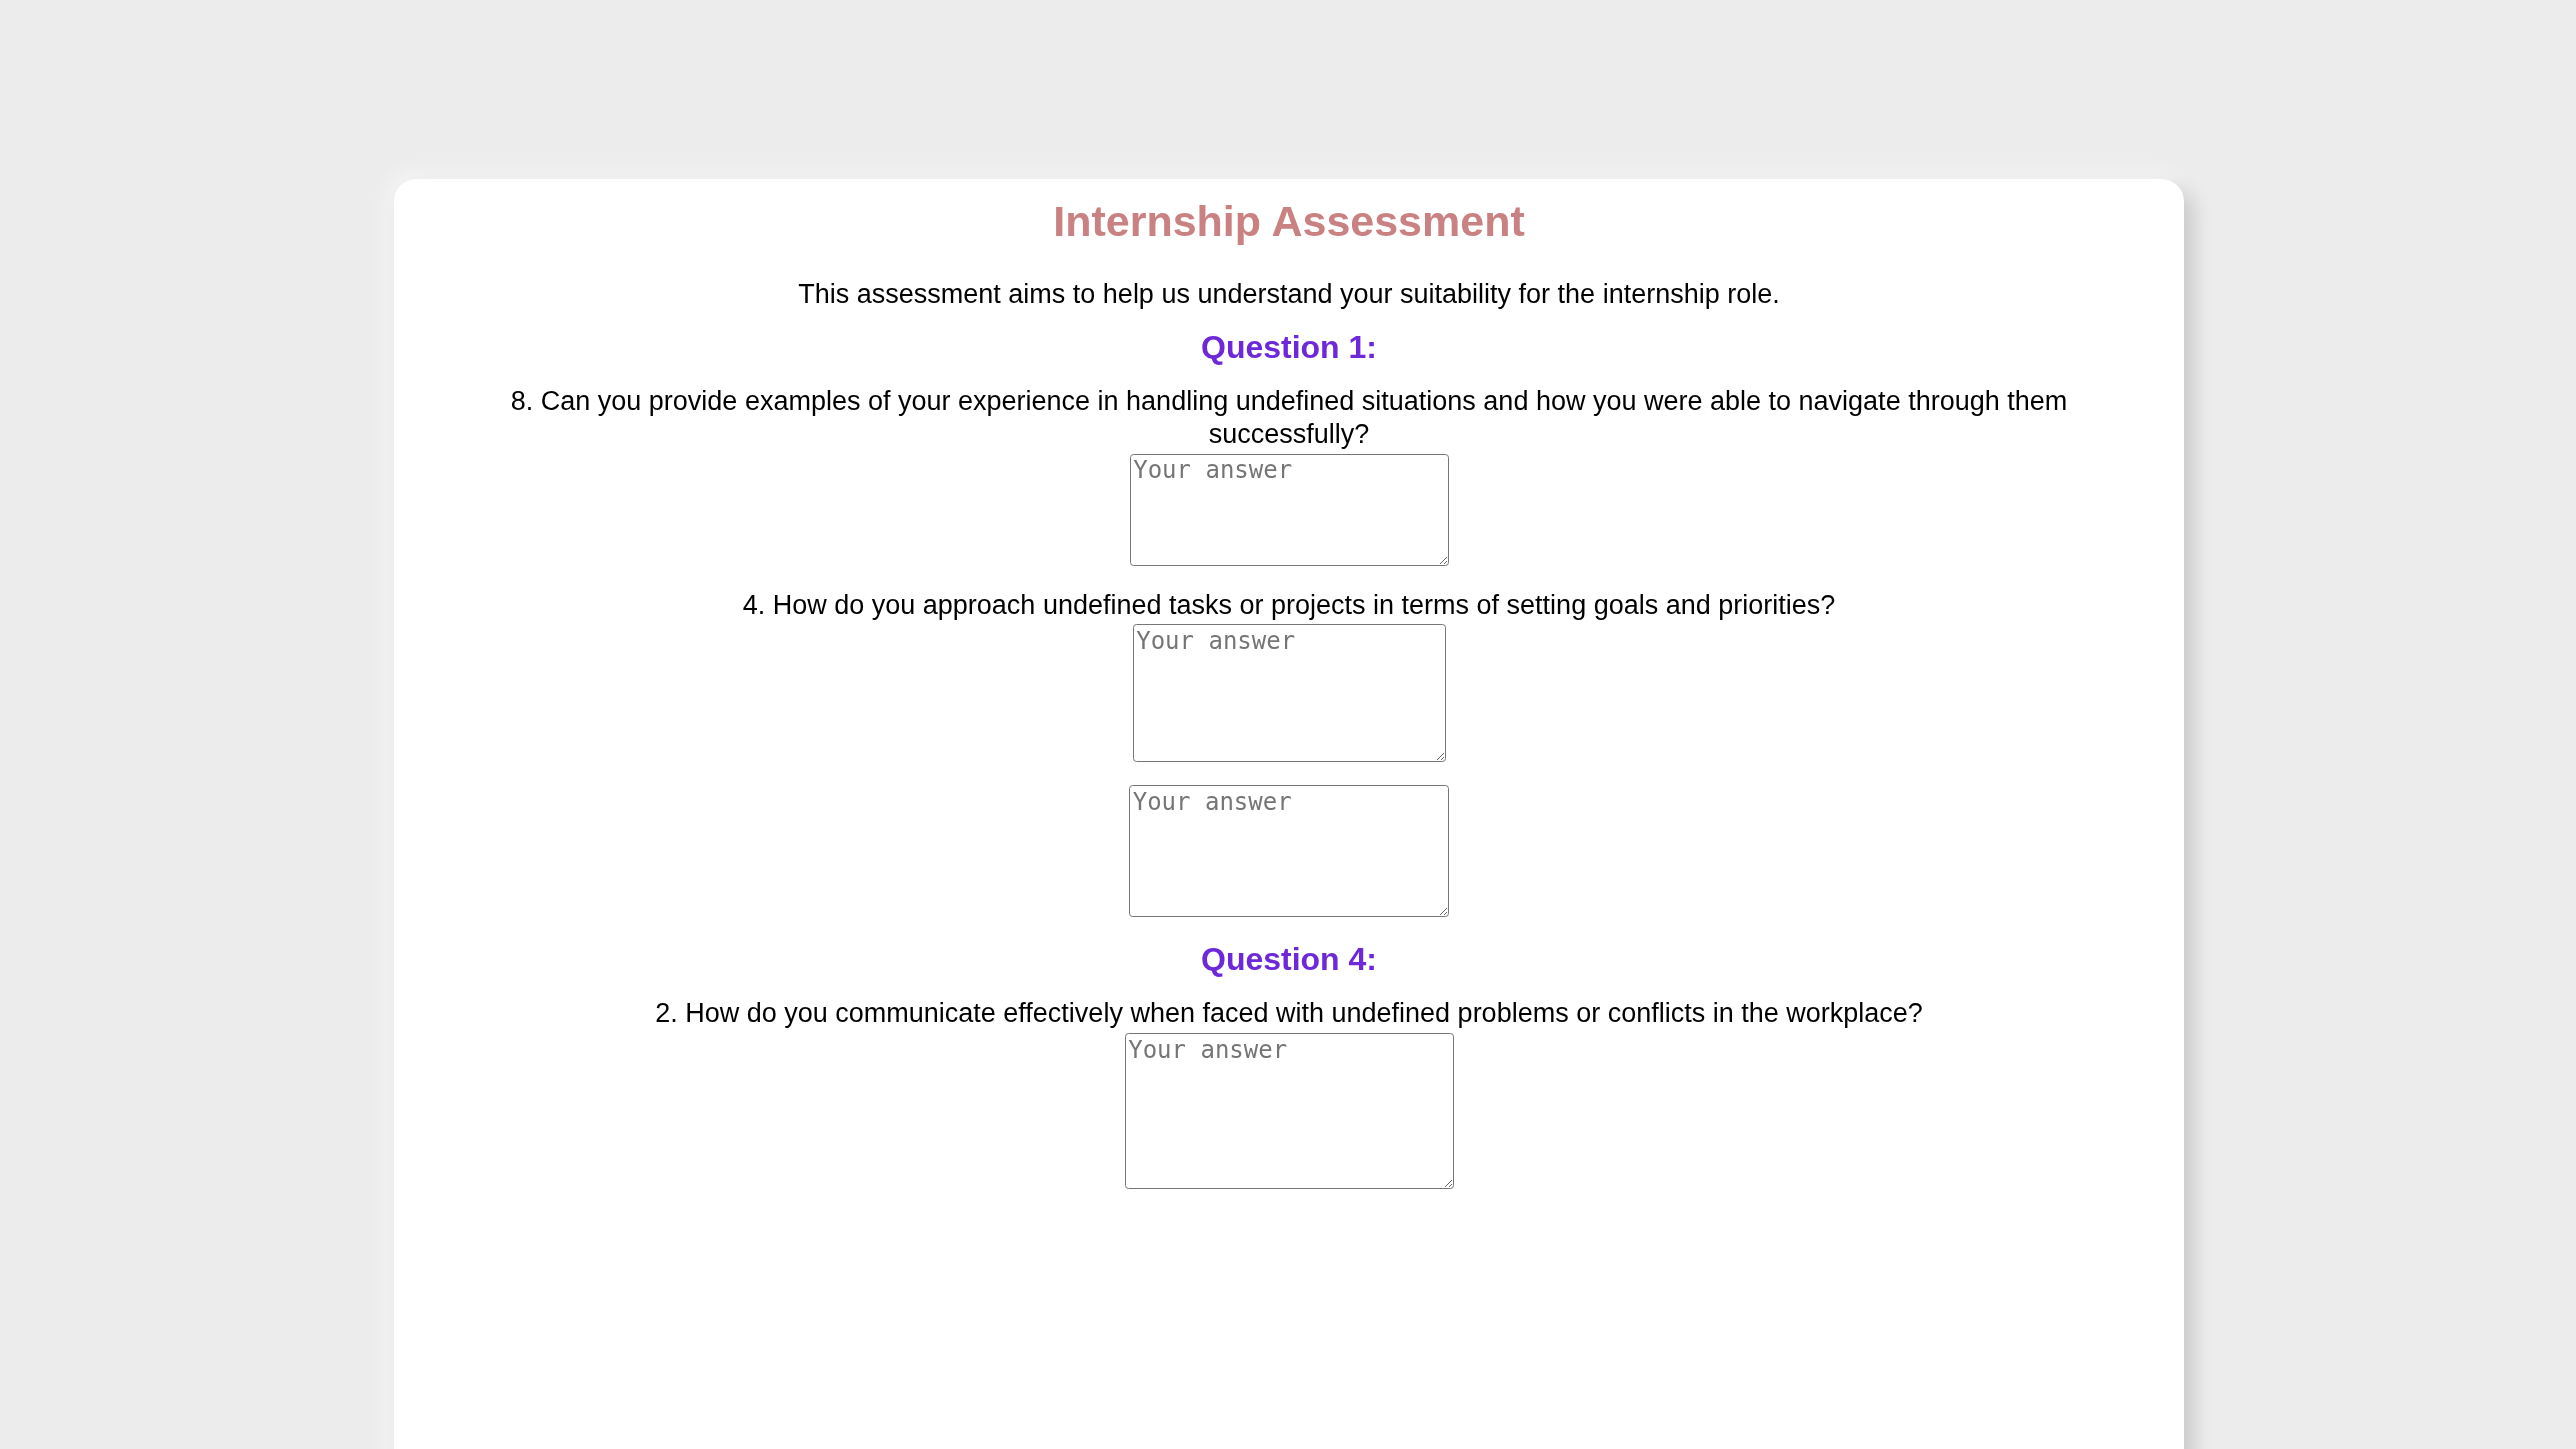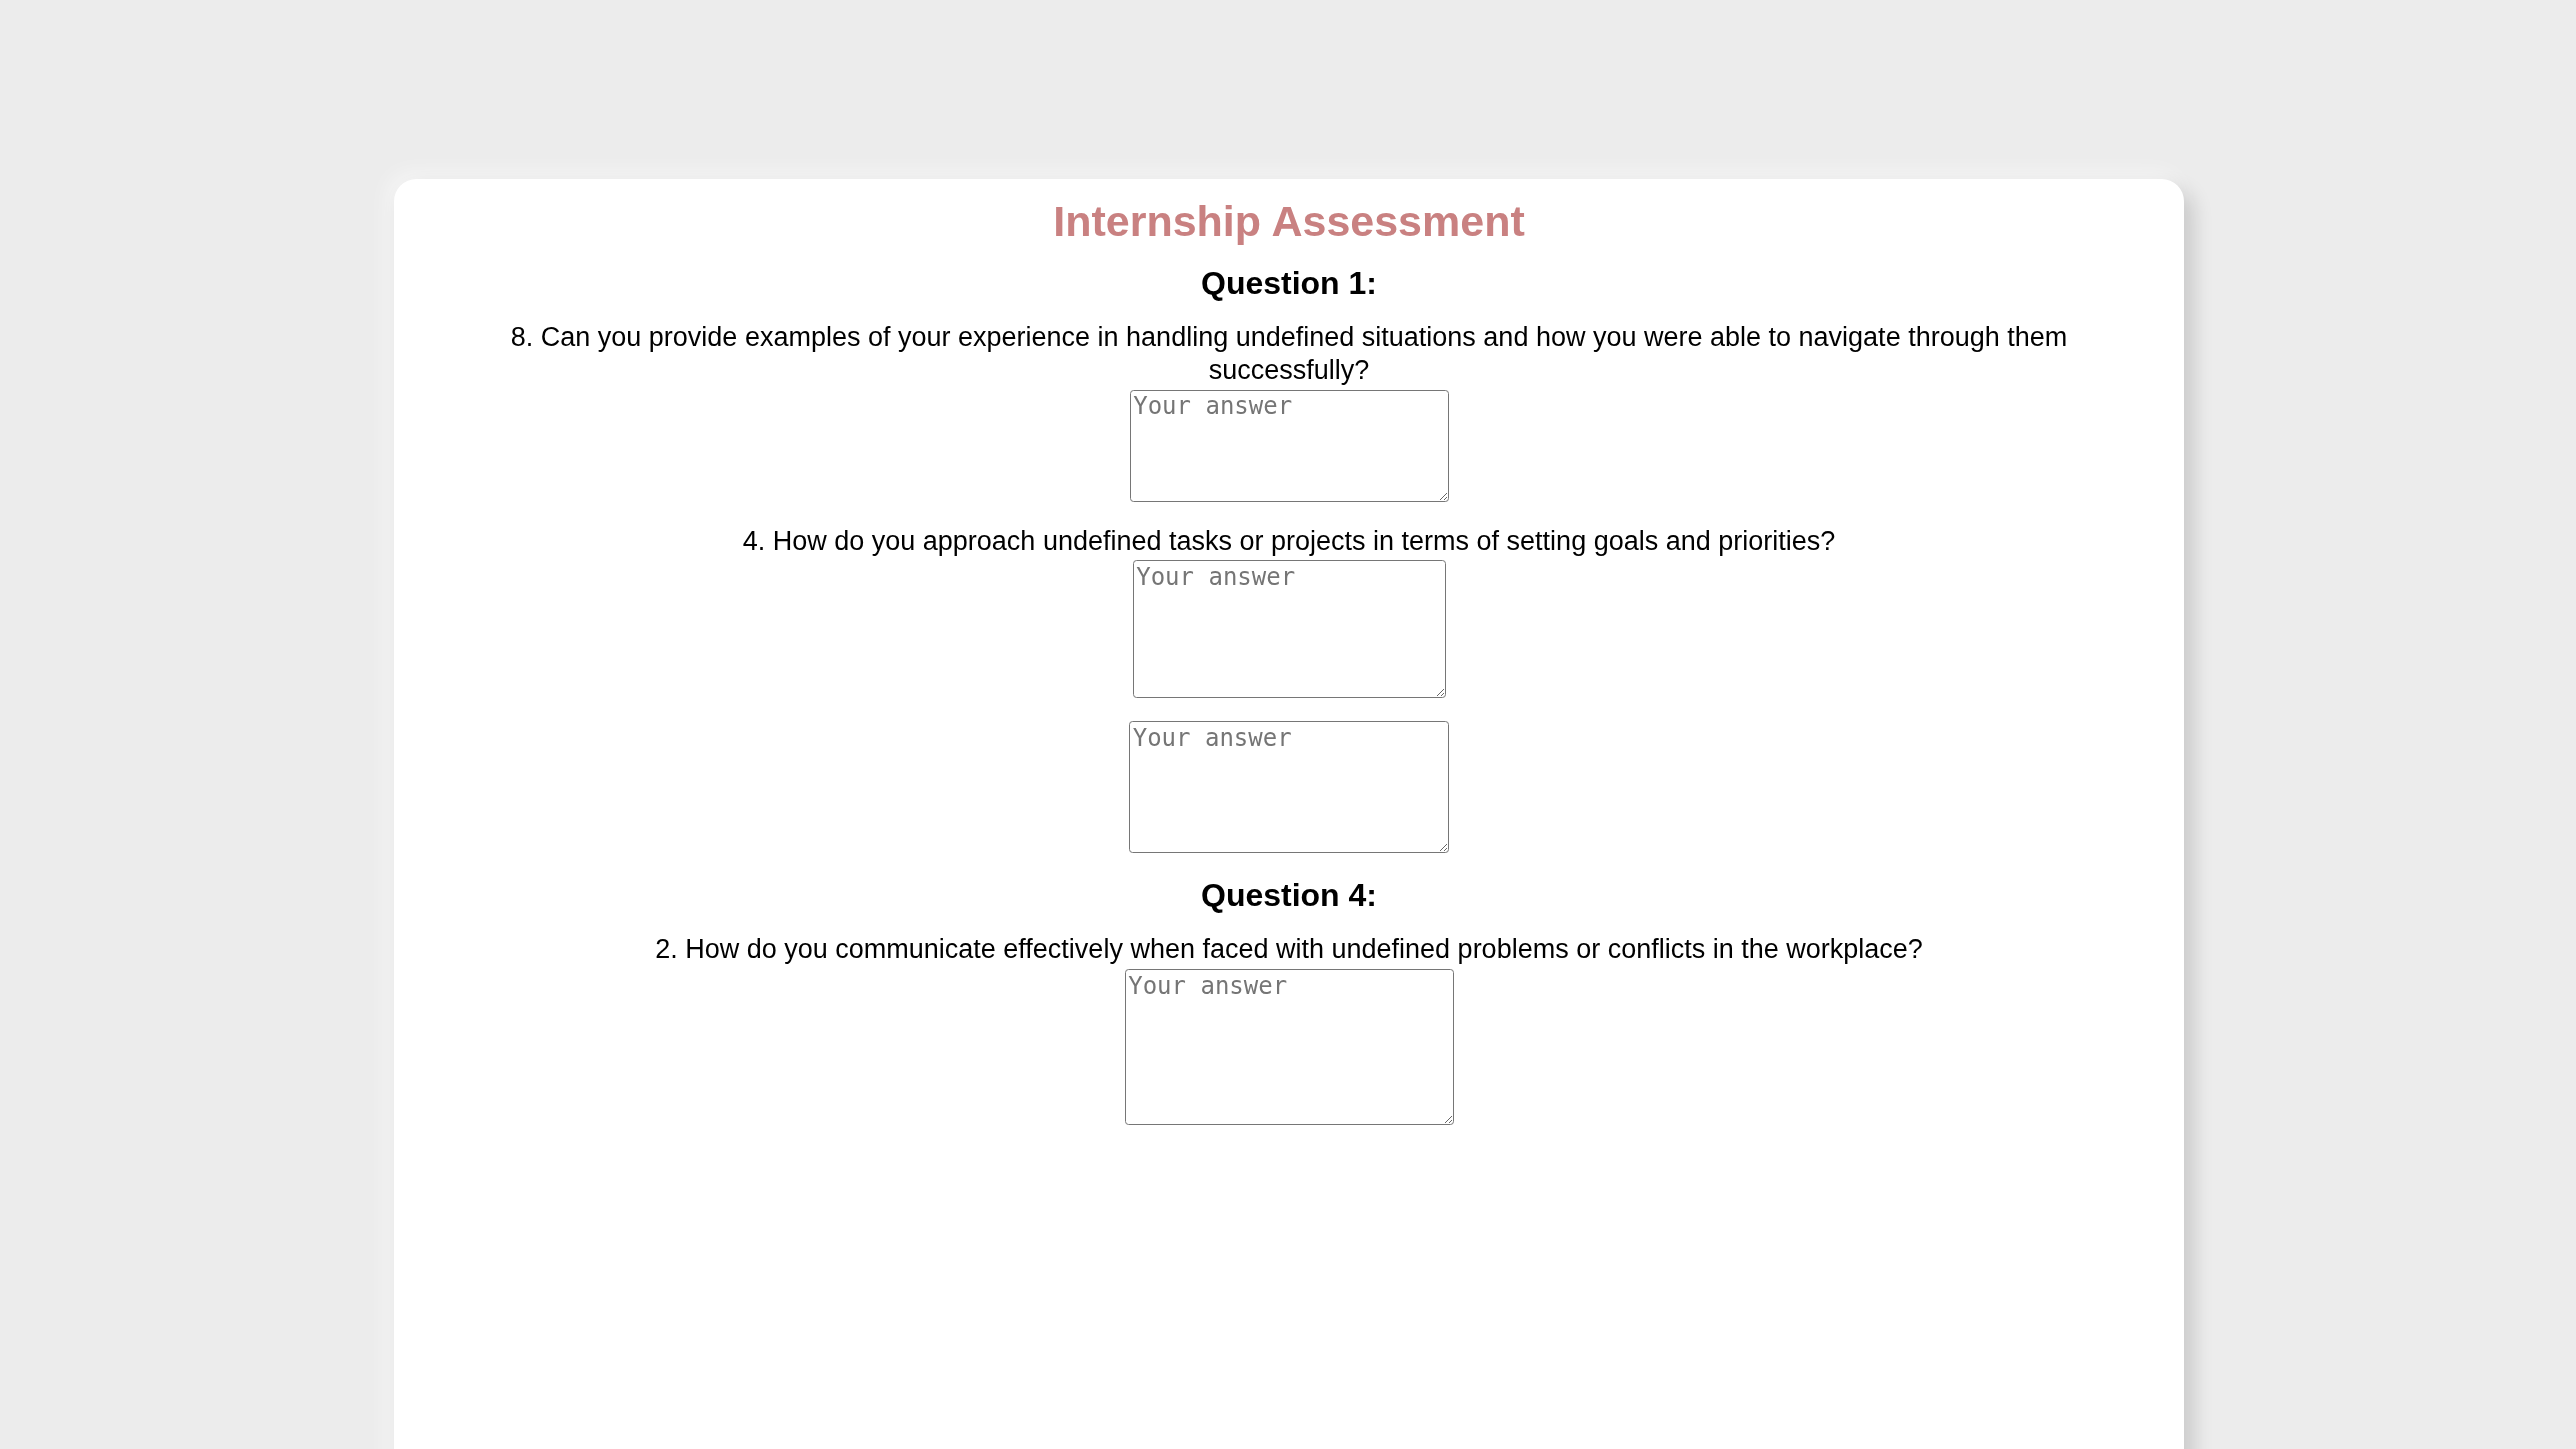--- a/index.html
+++ b/index.html
@@ -45,21 +45,21 @@
     margin-top: 23px;
   }
   .question.first {
     margin-top: 18px;
   }
   .q-heading {
     margin: 0 0 19px 0;
     font-size: 32px;
     line-height: 38px;
     font-weight: bold;
-    color: #000000;
+    color: #6d28d9;
   }
   .q-text {
     margin: 0;
     font-size: 27px;
     line-height: 33px;
     color: #000000;
   }
   .answer {
     display: block;
     margin: 2.7px auto 0 auto;
@@ -77,20 +77,21 @@
   }
   .answer::placeholder {
     color: #757575;
   }
 </style>
 </head>
 <body>
 
 <div class="card">
   <h1 class="title">Internship Assessment</h1>
+  <p class="intro">This assessment aims to help us understand your suitability for the internship role.</p>
 
   <div class="question first">
     <h2 class="q-heading">Question 1:</h2>
     <p class="q-text">8. Can you provide examples of your experience in handling undefined situations and how you were able to navigate through them successfully?</p>
     <textarea class="answer" style="width: 319px; height: 112px;" placeholder="Your answer"></textarea>
   </div>
 
   <div class="question">
     <p class="q-text">4. How do you approach undefined tasks or projects in terms of setting goals and priorities?</p>
     <textarea class="answer" style="width: 313px; height: 138px;" placeholder="Your answer"></textarea>

